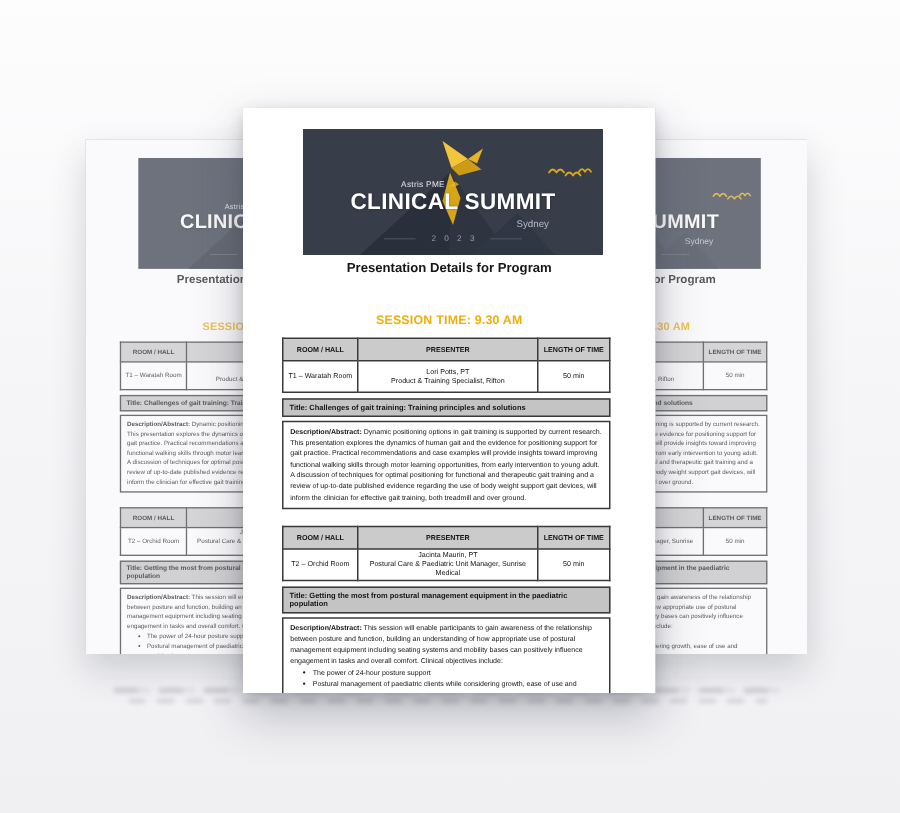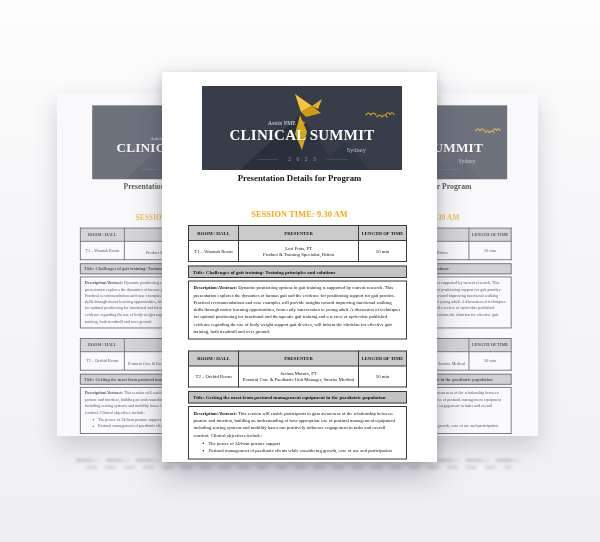--- a/index.html
+++ b/index.html
@@ -4,21 +4,21 @@
 <style>
   html,body{margin:0;padding:0;}
   body{
     width:600px;height:542px;overflow:hidden;
     font-family:"Liberation Sans", sans-serif;
     background:linear-gradient(180deg,#fdfdfe 0%,#f6f6f8 45%,#f0f0f3 100%);
   }
   .stage{position:relative;width:600px;height:542px;}
 
   
-  .page{position:absolute;background:#fca5a5;overflow:hidden;font-family:Liberation Serif, serif;}
+  .page{position:absolute;background:#fca5a5;overflow:hidden;}
   .page-inner{position:absolute;left:0;top:0;width:550px;height:780px;background:#fff;transform-origin:0 0;}
   .page-center{left:162px;top:72px;width:275px;height:390px;z-index:3;
     box-shadow:0 14px 30px rgba(60,62,78,.32),0 3px 9px rgba(60,62,78,.22);}
   .page-center .page-inner{transform:scale(.5);}
   .page-side{top:93px;width:242px;height:343px;z-index:1;
     box-shadow:0 10px 22px rgba(60,62,78,.22);}
   .page-side .page-inner{transform:scale(.44);filter:blur(.45px);}
   .page-side::after{content:"";position:absolute;inset:0;background:rgba(240,240,245,.30);}
   .page-left{left:57px;}
   .page-right{left:296px;}

